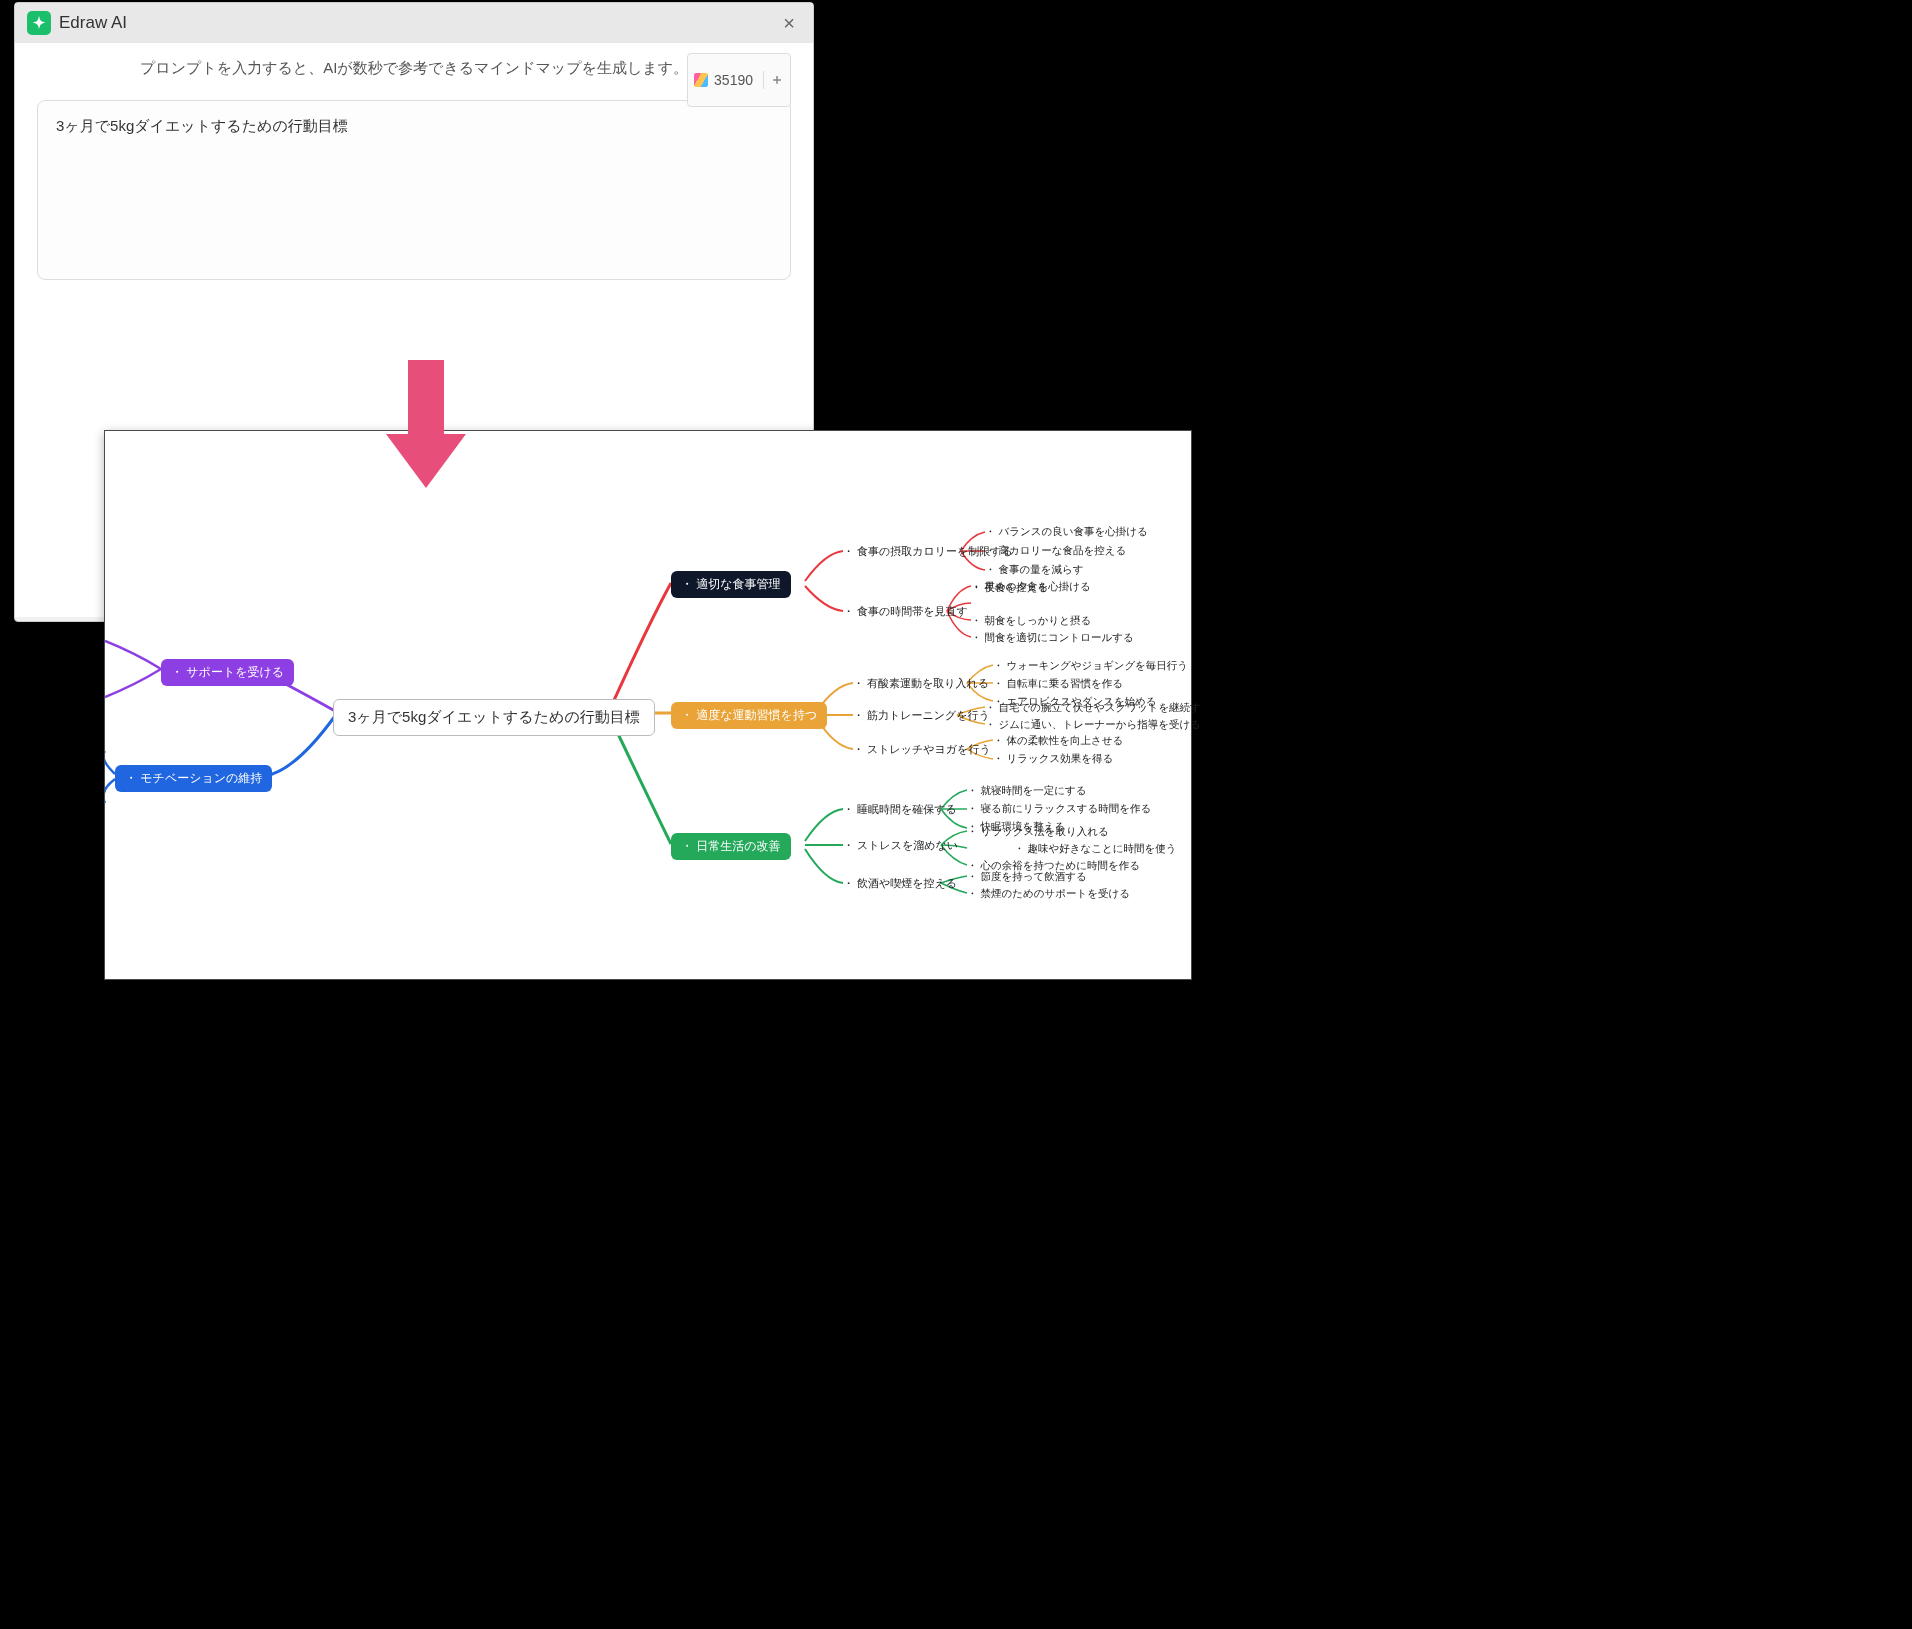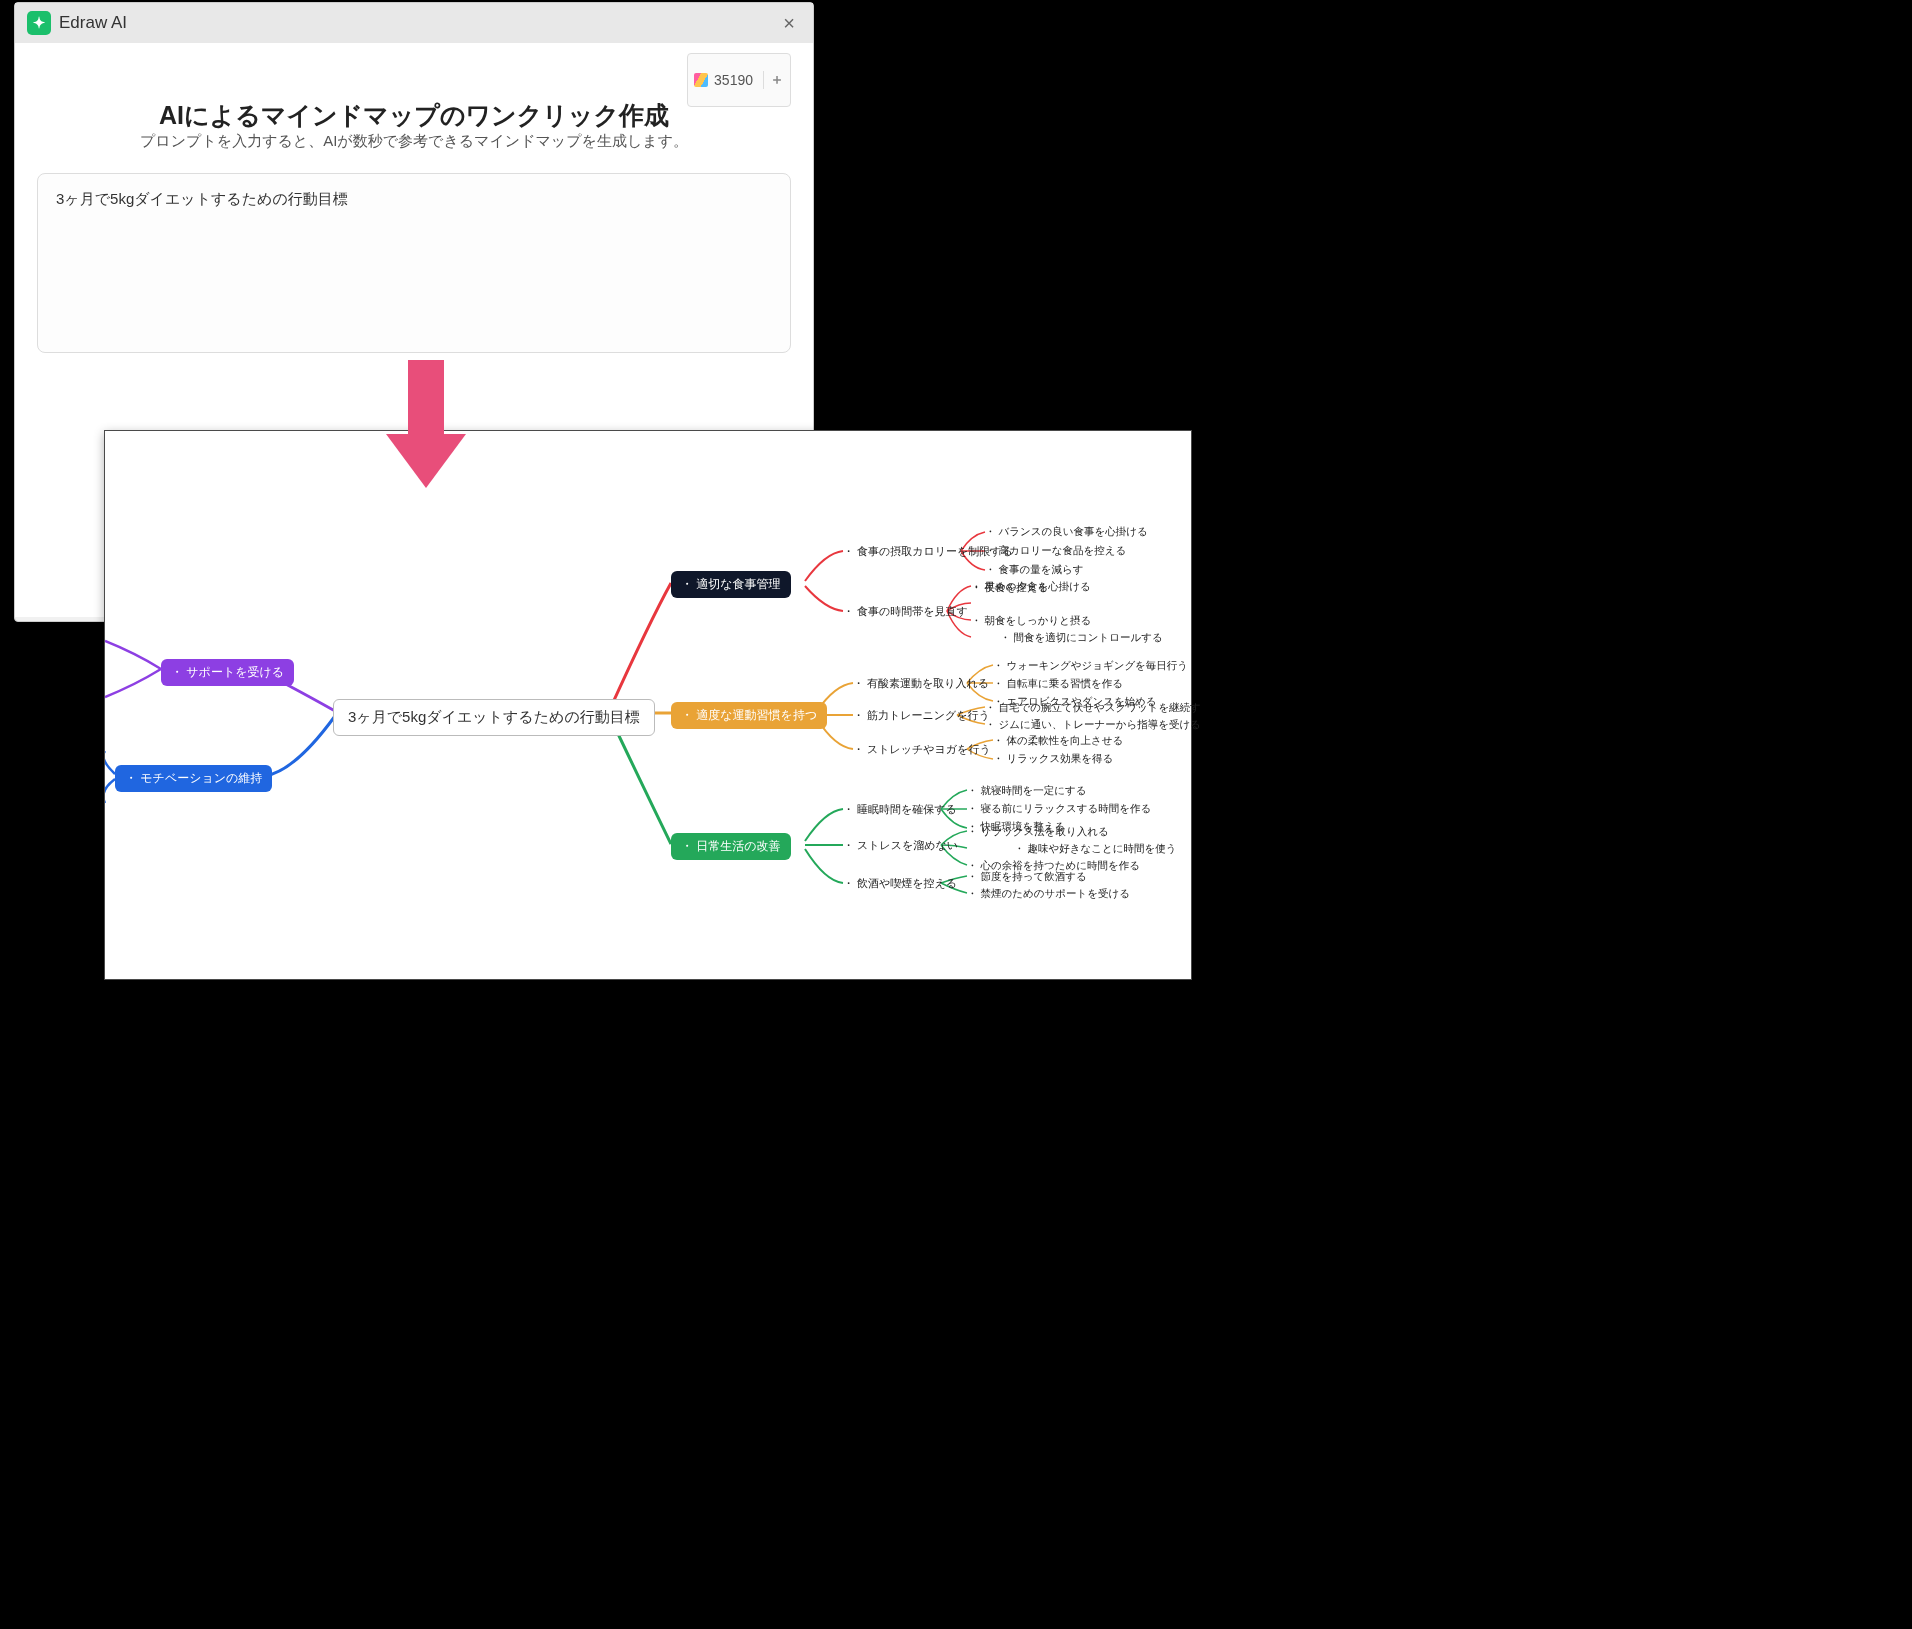--- a/index.html
+++ b/index.html
@@ -132,21 +132,20 @@
     <div class="ai-close">×</div>
   </div>
 
   <div class="ai-body">
     <div class="token-badge">
       <span class="token-logo"></span>
       <span>35190</span>
       <span class="token-plus">＋</span>
     </div>
 
-    <h1 class="ai-heading">AIによるマインドマップのワンクリック作成</h1>
     <p class="ai-sub">プロンプトを入力すると、AIが数秒で参考できるマインドマップを生成します。</p>
 
     <div class="prompt-box">
       <span>3ヶ月で5kgダイエットするための行動目標</span>
     </div>
   </div>
 </div>
 
 <div class="arrow">
   <div class="arrow-stem"></div>
@@ -223,21 +222,21 @@
   <div class="sub" style="left:738px; top:113px;">・ 食事の摂取カロリーを制限する</div>
   <div class="sub" style="left:738px; top:173px;">・ 食事の時間帯を見直す</div>
 
   <div class="leaf tiny" style="left:880px; top:94px;">・ バランスの良い食事を心掛ける</div>
   <div class="leaf tiny" style="left:880px; top:113px;">・ 高カロリーな食品を控える</div>
   <div class="leaf tiny" style="left:880px; top:132px;">・ 食事の量を減らす</div>
 
   <div class="leaf tiny" style="left:866px; top:149px;">・ 早めの夕食を心掛ける</div>
   <div class="leaf tiny" style="left:866px; top:150px;">・ 夜食を控える</div>
   <div class="leaf tiny" style="left:866px; top:183px;">・ 朝食をしっかりと摂る</div>
-  <div class="leaf tiny" style="left:866px; top:200px;margin-left:29px;">・ 間食を適切にコントロールする</div>
+  <div class="leaf tiny" style="left:866px; top:200px;">・ 間食を適切にコントロールする</div>
 
   <div class="sub" style="left:748px; top:245px;">・ 有酸素運動を取り入れる</div>
   <div class="sub" style="left:748px; top:277px;">・ 筋力トレーニングを行う</div>
   <div class="sub" style="left:748px; top:311px;">・ ストレッチやヨガを行う</div>
 
   <div class="leaf tiny" style="left:888px; top:228px;">・ ウォーキングやジョギングを毎日行う</div>
   <div class="leaf tiny" style="left:888px; top:246px;">・ 自転車に乗る習慣を作る</div>
   <div class="leaf tiny" style="left:888px; top:264px;">・ エアロビクスやダンスを始める</div>
 
   <div class="leaf tiny" style="left:880px; top:270px;">・ 自宅での腕立て伏せやスクワットを継続する</div>

